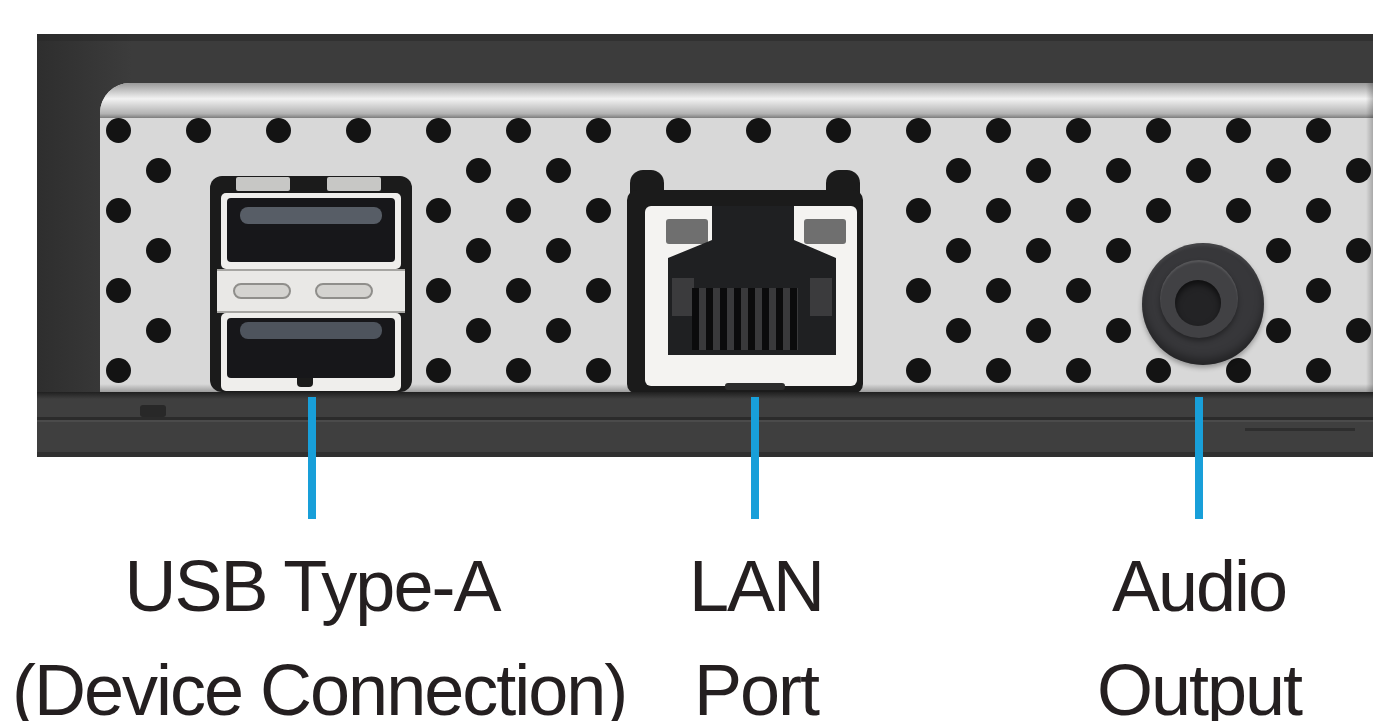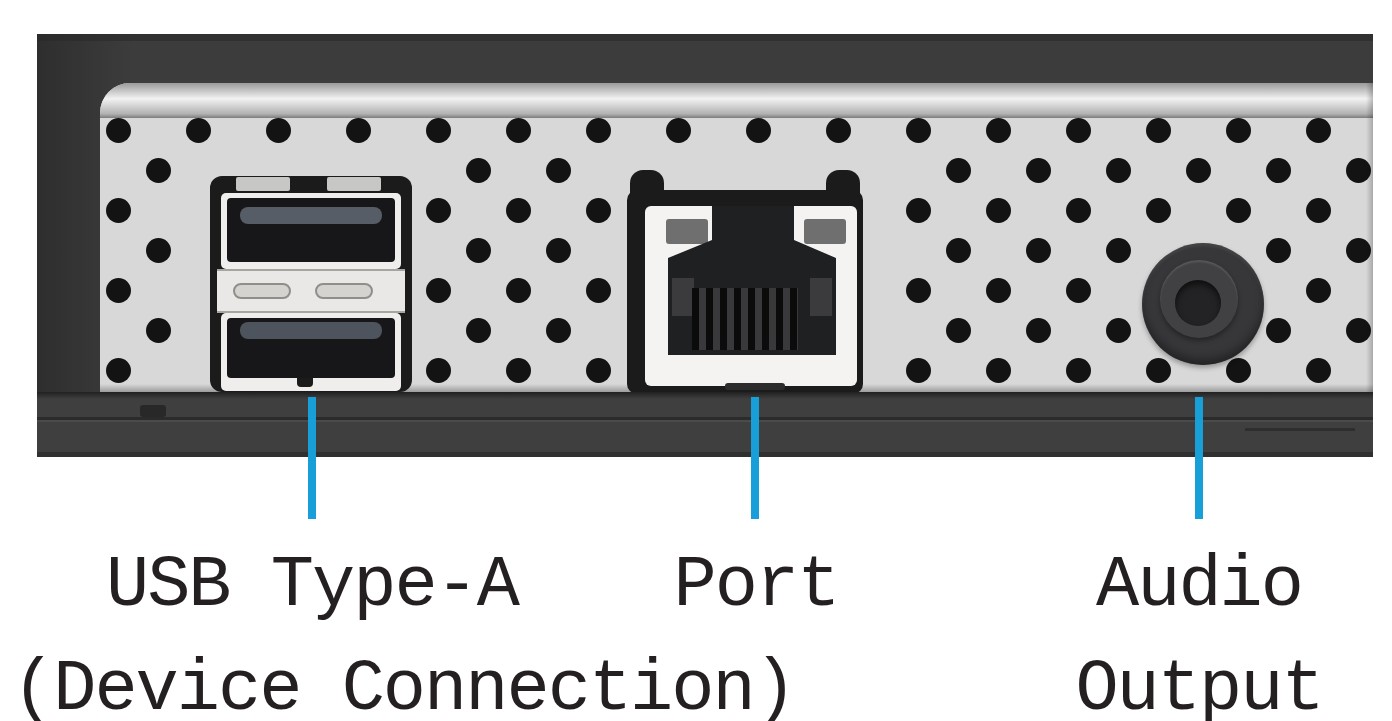--- a/index.html
+++ b/index.html
@@ -1,17 +1,17 @@
 <!DOCTYPE html>
 <html><head>
 <meta charset="utf-8">
 <style>
   html,body{margin:0;padding:0;background:#ffffff;}
   .stage{position:relative;width:1392px;height:721px;background:#ffffff;overflow:hidden;
-         font-family:Liberation Mono, monospace;}
+         font-family:Liberation Sans, sans-serif;}
   .stage *{position:absolute;box-sizing:border-box;}
 
   
   .bezel{left:37px;top:34px;width:1336px;height:423px;
          background:linear-gradient(90deg,#2e2e2e 0,#3c3c3c 95px,#3c3c3c 100%);}
   .bezel-topline{left:37px;top:34px;width:1336px;height:7px;background:#2a2a2a;opacity:.6;}
 
   .panel{left:100px;top:83px;width:1273px;height:309px;background:#d8d8d8;
          border-top-left-radius:30px;}
   .panel-band{left:100px;top:83px;width:1273px;height:35px;border-top-left-radius:30px;
@@ -221,20 +221,21 @@
 
   <div class="callout c-usb"></div>
   <div class="callout c-lan"></div>
   <div class="callout c-audio"></div>
 
   <div class="label l-usb">
     <span>USB Type-A</span>
     <span>(Device Connection)</span>
   </div>
   <div class="label l-lan">
+    <span>LAN</span>
     <span>Port</span>
   </div>
   <div class="label l-audio">
     <span>Audio</span>
     <span>Output</span>
   </div>
 
 </div>
 
 </body></html>

